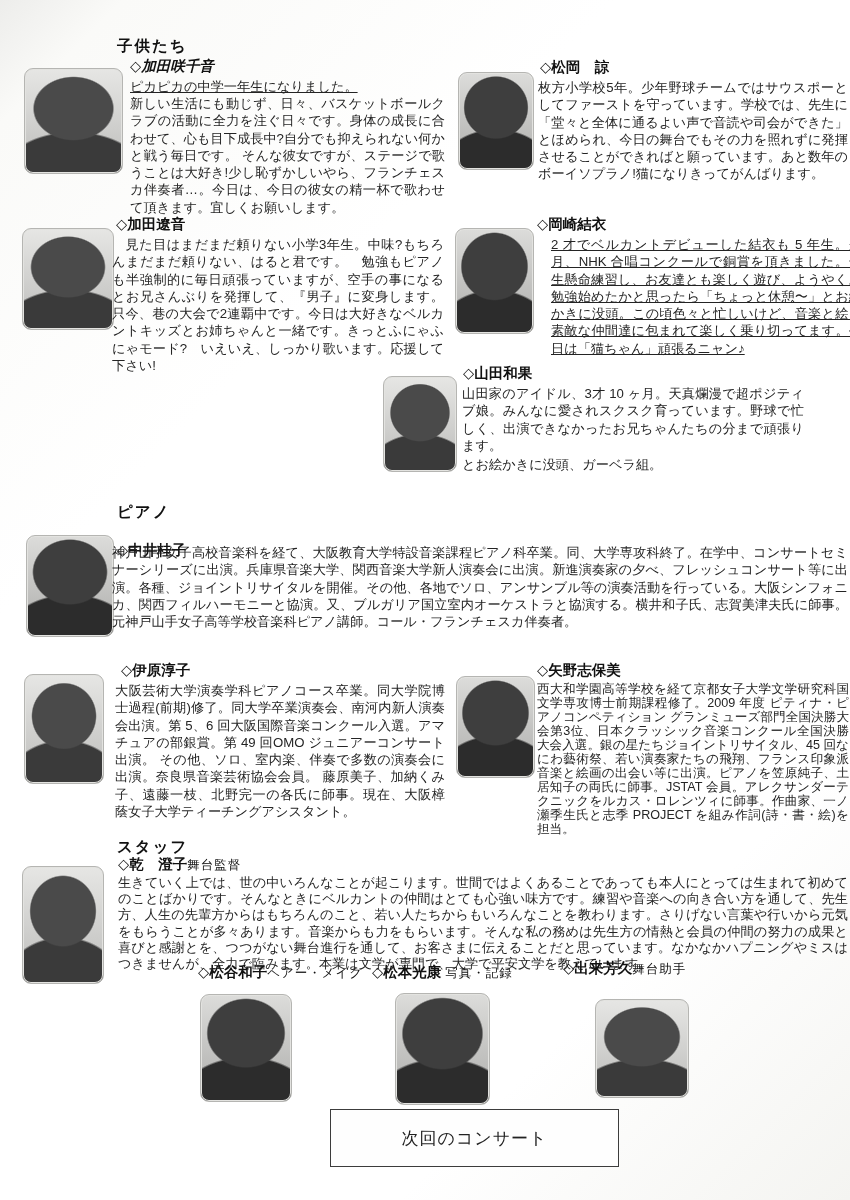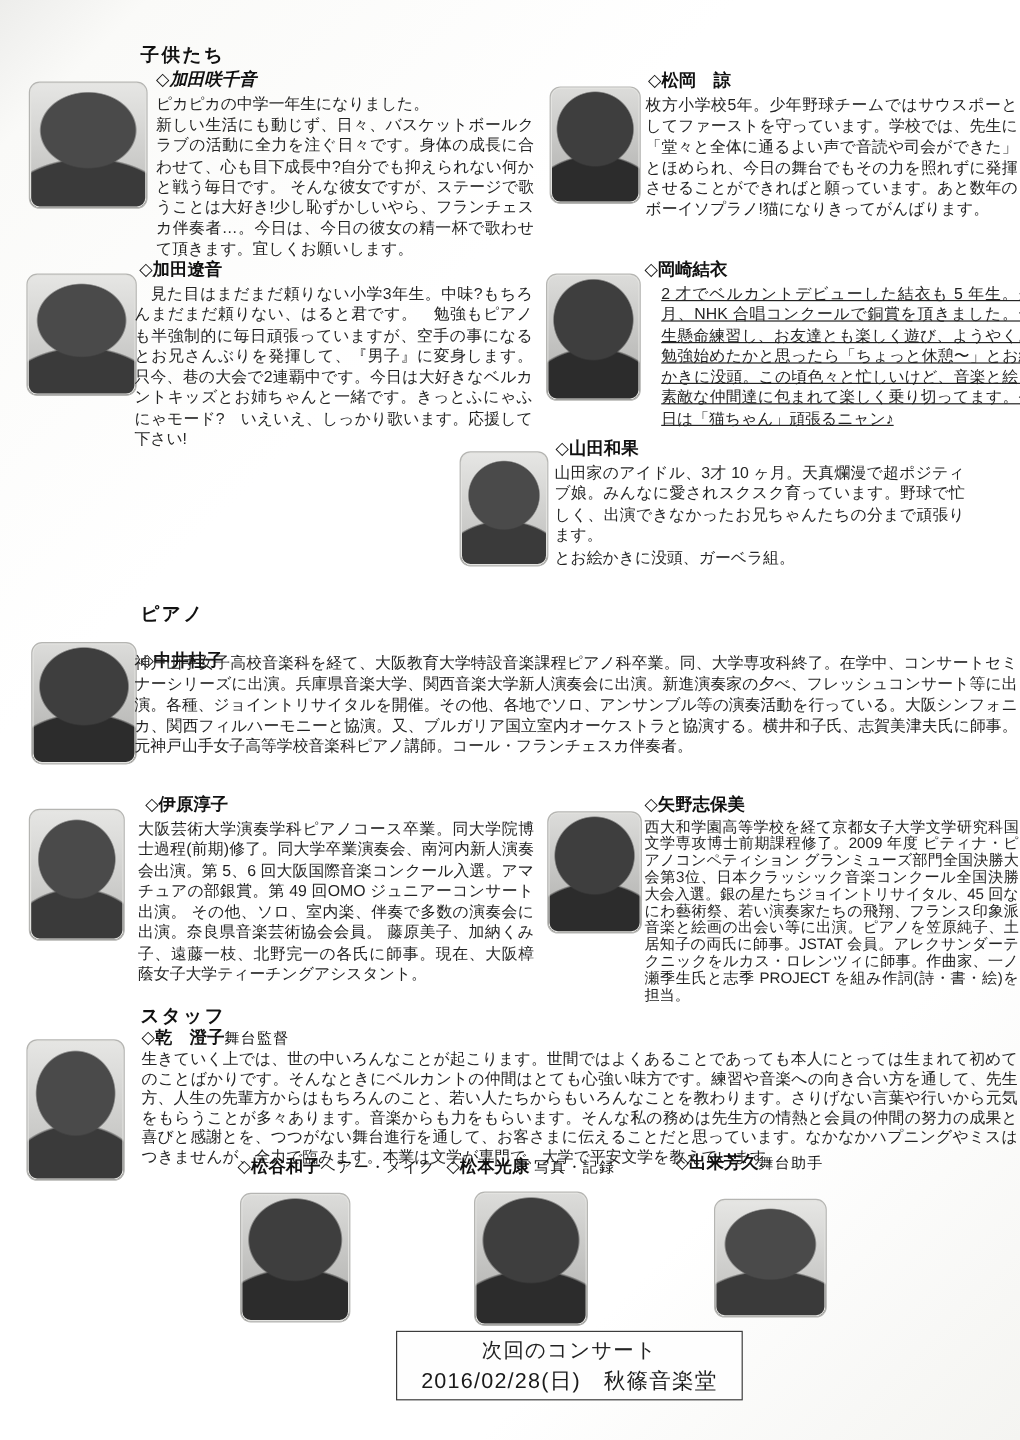--- a/index.html
+++ b/index.html
@@ -52,21 +52,21 @@
 </head>
 <body>
 
 <div class="page">
 
   <div class="sec-header" style="left:117px;top:36px;">子供たち</div>
 
   <div>
     <div class="photo lite" style="left:24px;top:68px;width:97px;height:104px;"></div>
     <div class="p-name" style="left:130px;top:57px;font-style:italic;">◇加田咲千音</div>
-    <div class="bio" style="left:130px;top:78px;width:315px;">ピカピカの中学一年生になりました。</div>
+    <div class="bio" style="left:130px;top:78px;width:315px;text-decoration:underline;">ピカピカの中学一年生になりました。</div>
     <div class="bio" style="left:130px;top:95px;width:315px;">新しい生活にも動じず、日々、バスケットボールクラブの活動に全力を注ぐ日々です。身体の成長に合わせて、心も目下成長中?自分でも抑えられない何かと戦う毎日です。 そんな彼女ですが、ステージで歌うことは大好き!少し恥ずかしいやら、フランチェスカ伴奏者…。今日は、今日の彼女の精一杯で歌わせて頂きます。宜しくお願いします。</div>
   </div>
 
   <div>
     <div class="photo" style="left:458px;top:72px;width:74px;height:96px;"></div>
     <div class="p-name" style="left:540px;top:58px;">◇松岡　諒</div>
     <div class="bio" style="left:538px;top:79px;width:310px;">枚方小学校5年。少年野球チームではサウスポーとしてファーストを守っています。学校では、先生に「堂々と全体に通るよい声で音読や司会ができた」とほめられ、今日の舞台でもその力を照れずに発揮させることができればと願っています。あと数年のボーイソプラノ!猫になりきってがんばります。</div>
   </div>
 
   <div>
@@ -126,16 +126,15 @@
     <div class="photo" style="left:395px;top:993px;width:93px;height:110px;"></div>
   </div>
 
   <div>
     <div class="p-name" style="left:563px;top:959px;"><span>◇出来芳久</span><span class="role">舞台助手</span></div>
     <div class="photo lite" style="left:595px;top:999px;width:92px;height:97px;"></div>
   </div>
 
   <div class="footer-box">
     <div class="l1">次回のコンサート</div>
-    <div class="l2">2016/02/28(日)　秋篠音楽堂</div>
   </div>
 
 </div>
 
 </body></html>

